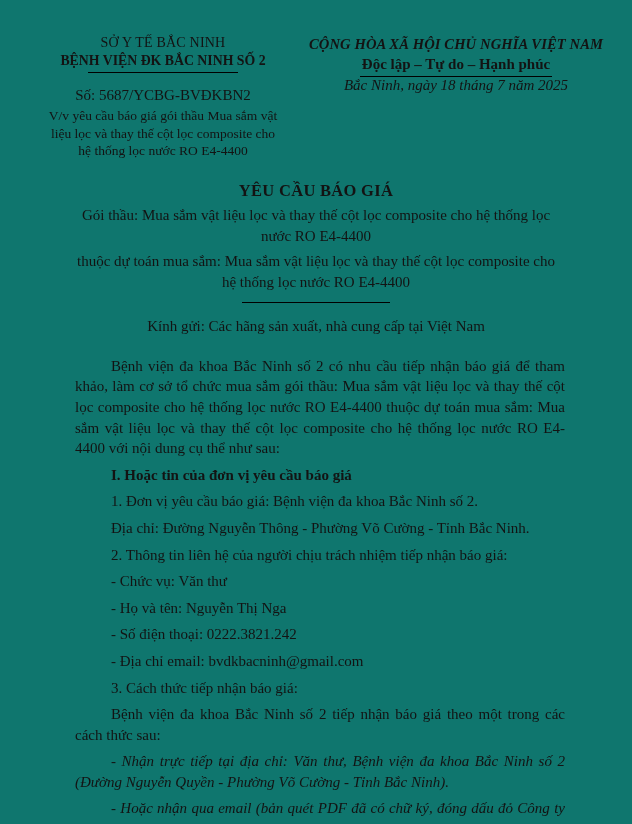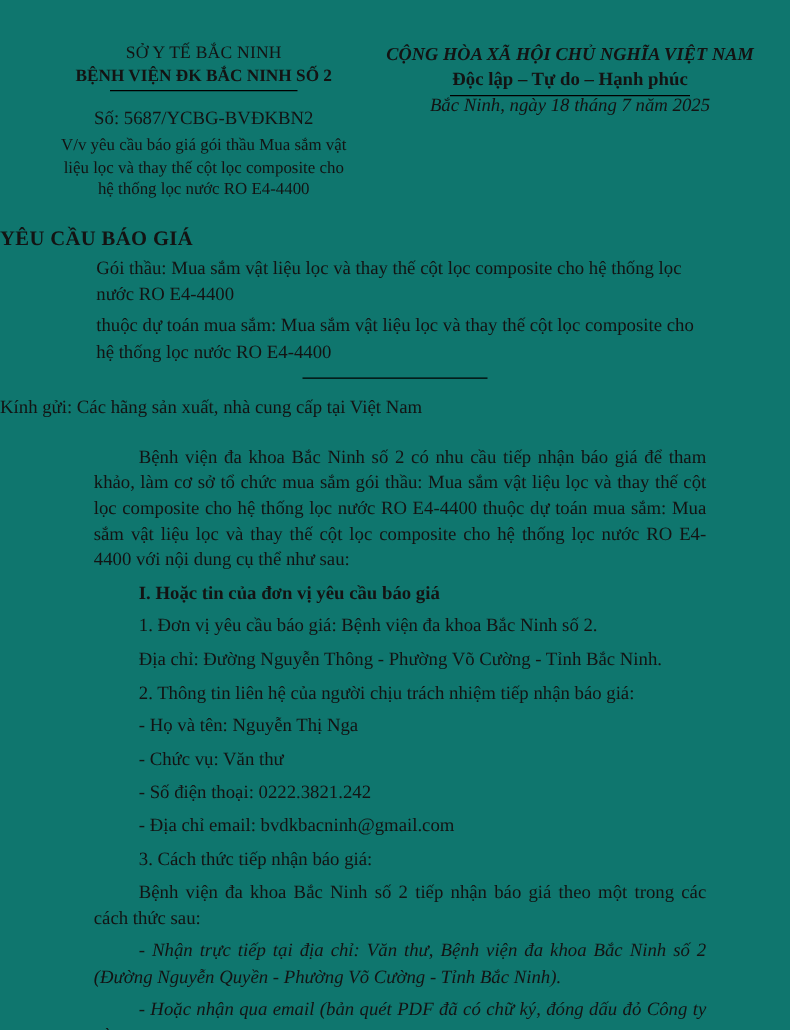--- a/index.html
+++ b/index.html
@@ -78,20 +78,21 @@
     padding: 0 2px 2px;
     margin-top: 2px;
   }
   .date-line {
     font-size: 15px;
     font-style: italic;
   }
 
   
   .title-block {
+    text-align: center;
     margin-top: 20px;
   }
   .doc-title {
     font-size: 16.5px;
     line-height: 21px;
     font-weight: 700;
     letter-spacing: 0.3px;
   }
   .subtitle {
     font-size: 15px;
@@ -158,22 +159,22 @@
     <div class="divider"></div>
     <div class="salutation">Kính gửi: Các hãng sản xuất, nhà cung cấp tại Việt Nam</div>
   </div>
 
   <div class="body-text">
     <p>Bệnh viện đa khoa Bắc Ninh số 2 có nhu cầu tiếp nhận báo giá để tham khảo, làm cơ sở tổ chức mua sắm gói thầu: Mua sắm vật liệu lọc và thay thế cột lọc composite cho hệ thống lọc nước RO E4-4400 thuộc dự toán mua sắm: Mua sắm vật liệu lọc và thay thế cột lọc composite cho hệ thống lọc nước RO E4-4400 với nội dung cụ thể như sau:</p>
     <p class="heading">I. Hoặc tin của đơn vị yêu cầu báo giá</p>
     <p>1. Đơn vị yêu cầu báo giá: Bệnh viện đa khoa Bắc Ninh số 2.</p>
     <p>Địa chỉ: Đường Nguyễn Thông - Phường Võ Cường - Tỉnh Bắc Ninh.</p>
     <p>2. Thông tin liên hệ của người chịu trách nhiệm tiếp nhận báo giá:</p>
+    <p>- Chức vụ: Văn thư</p>
     <p>- Họ và tên: Nguyễn Thị Nga</p>
-    <p>- Chức vụ: Văn thư</p>
     <p>- Số điện thoại: 0222.3821.242</p>
     <p>- Địa chỉ email: bvdkbacninh@gmail.com</p>
     <p>3. Cách thức tiếp nhận báo giá:</p>
     <p>Bệnh viện đa khoa Bắc Ninh số 2 tiếp nhận báo giá theo một trong các cách thức sau:</p>
     <p class="italic">- Nhận trực tiếp tại địa chỉ: Văn thư, Bệnh viện đa khoa Bắc Ninh số 2 (Đường Nguyễn Quyền - Phường Võ Cường - Tỉnh Bắc Ninh).</p>
     <p class="italic">- Hoặc nhận qua email (bản quét PDF đã có chữ ký, đóng dấu đỏ Công ty và</p>
   </div>
 
 </div>
 

